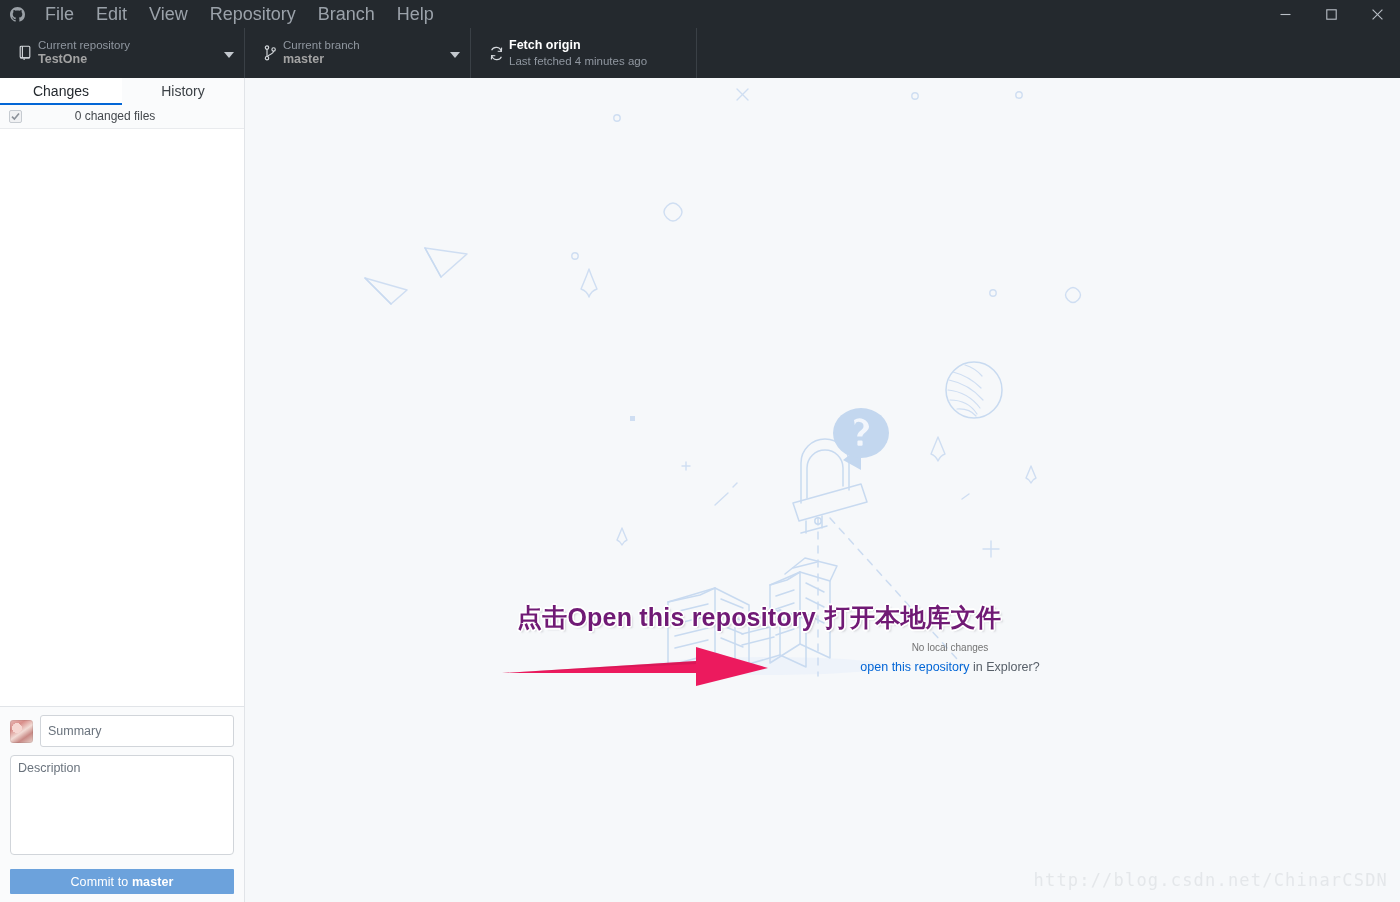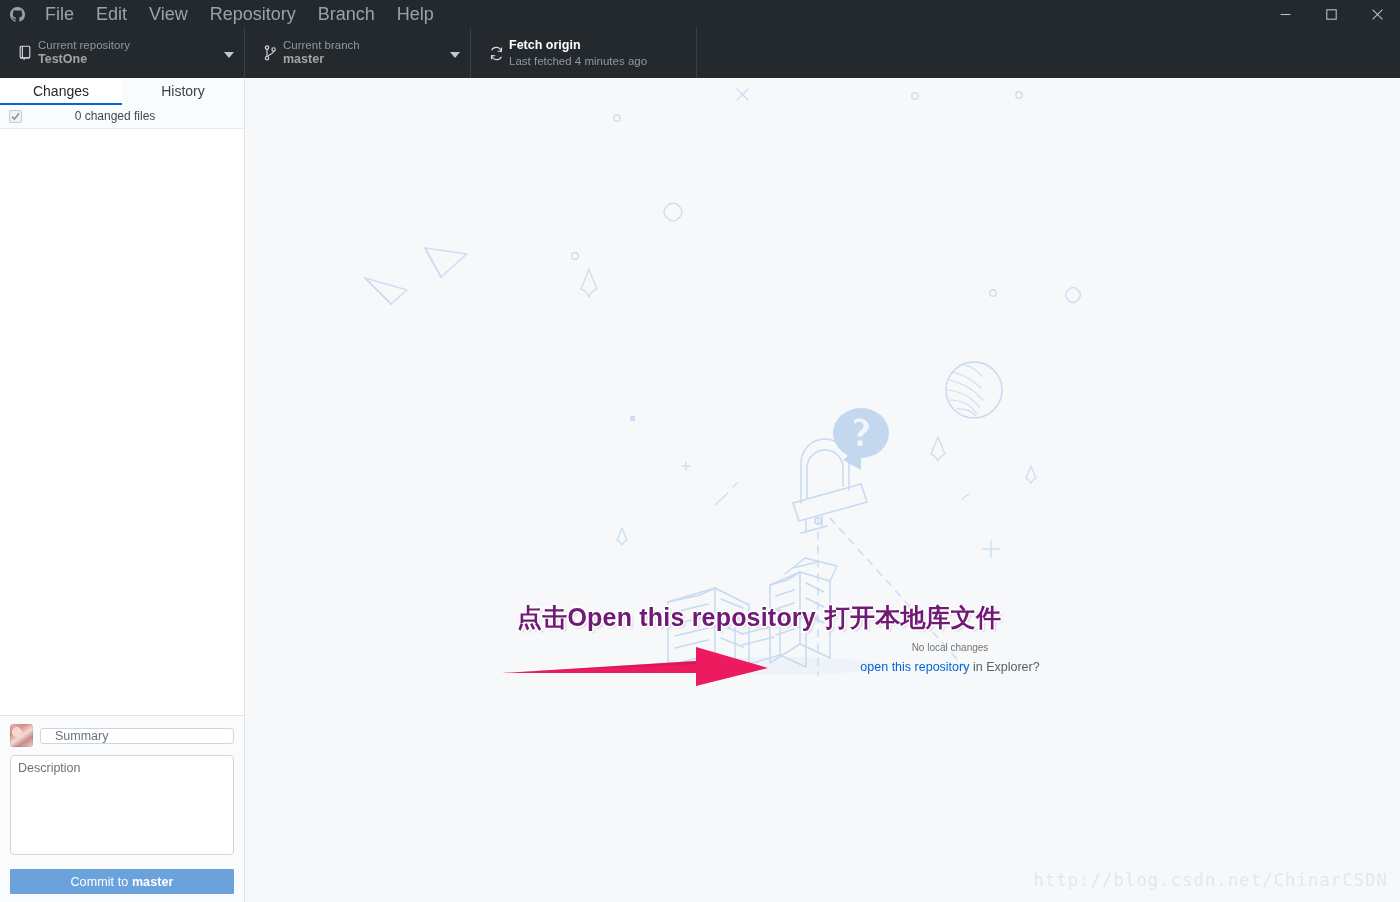--- a/index.html
+++ b/index.html
@@ -88,22 +88,22 @@
   }
   #summary-row{ display:flex; align-items:center; gap:7px; }
   #avatar{
     width:23px; height:23px; border-radius:3px; flex:0 0 23px;
     background:
       radial-gradient(circle at 30% 35%, #f6d7d2 0 22%, transparent 23%),
       linear-gradient(145deg,#e7b9b6 0%,#d98e8a 28%,#f2dcd6 52%,#c98a86 72%,#ead6cf 100%);
     box-shadow: inset 0 0 0 1px rgba(0,0,0,.07);
   }
   #summary-input{
-    flex:1; height:16px; border:1px solid #d1d5da; border-radius:3px;
-    background:#ffffff; font-size:12.5px; color:#6a737d; padding:0 14px;
+    flex:1; height:32px; border:1px solid #d1d5da; border-radius:3px;
+    background:#ffffff; font-size:12.5px; color:#6a737d; padding:0 7px;
     font-family:"Liberation Sans", sans-serif; outline:none;
   }
   #summary-input::placeholder{ color:#6a737d; opacity:1; }
   #description-input{
     margin-top:8px; width:100%; height:100px; border:1px solid #d1d5da;
     border-radius:4px; background:#ffffff; font-size:12.5px; color:#6a737d;
     padding:5px 7px; resize:none; outline:none;
     font-family:"Liberation Sans", sans-serif;
   }
   #description-input::placeholder{ color:#6a737d; opacity:1; }

